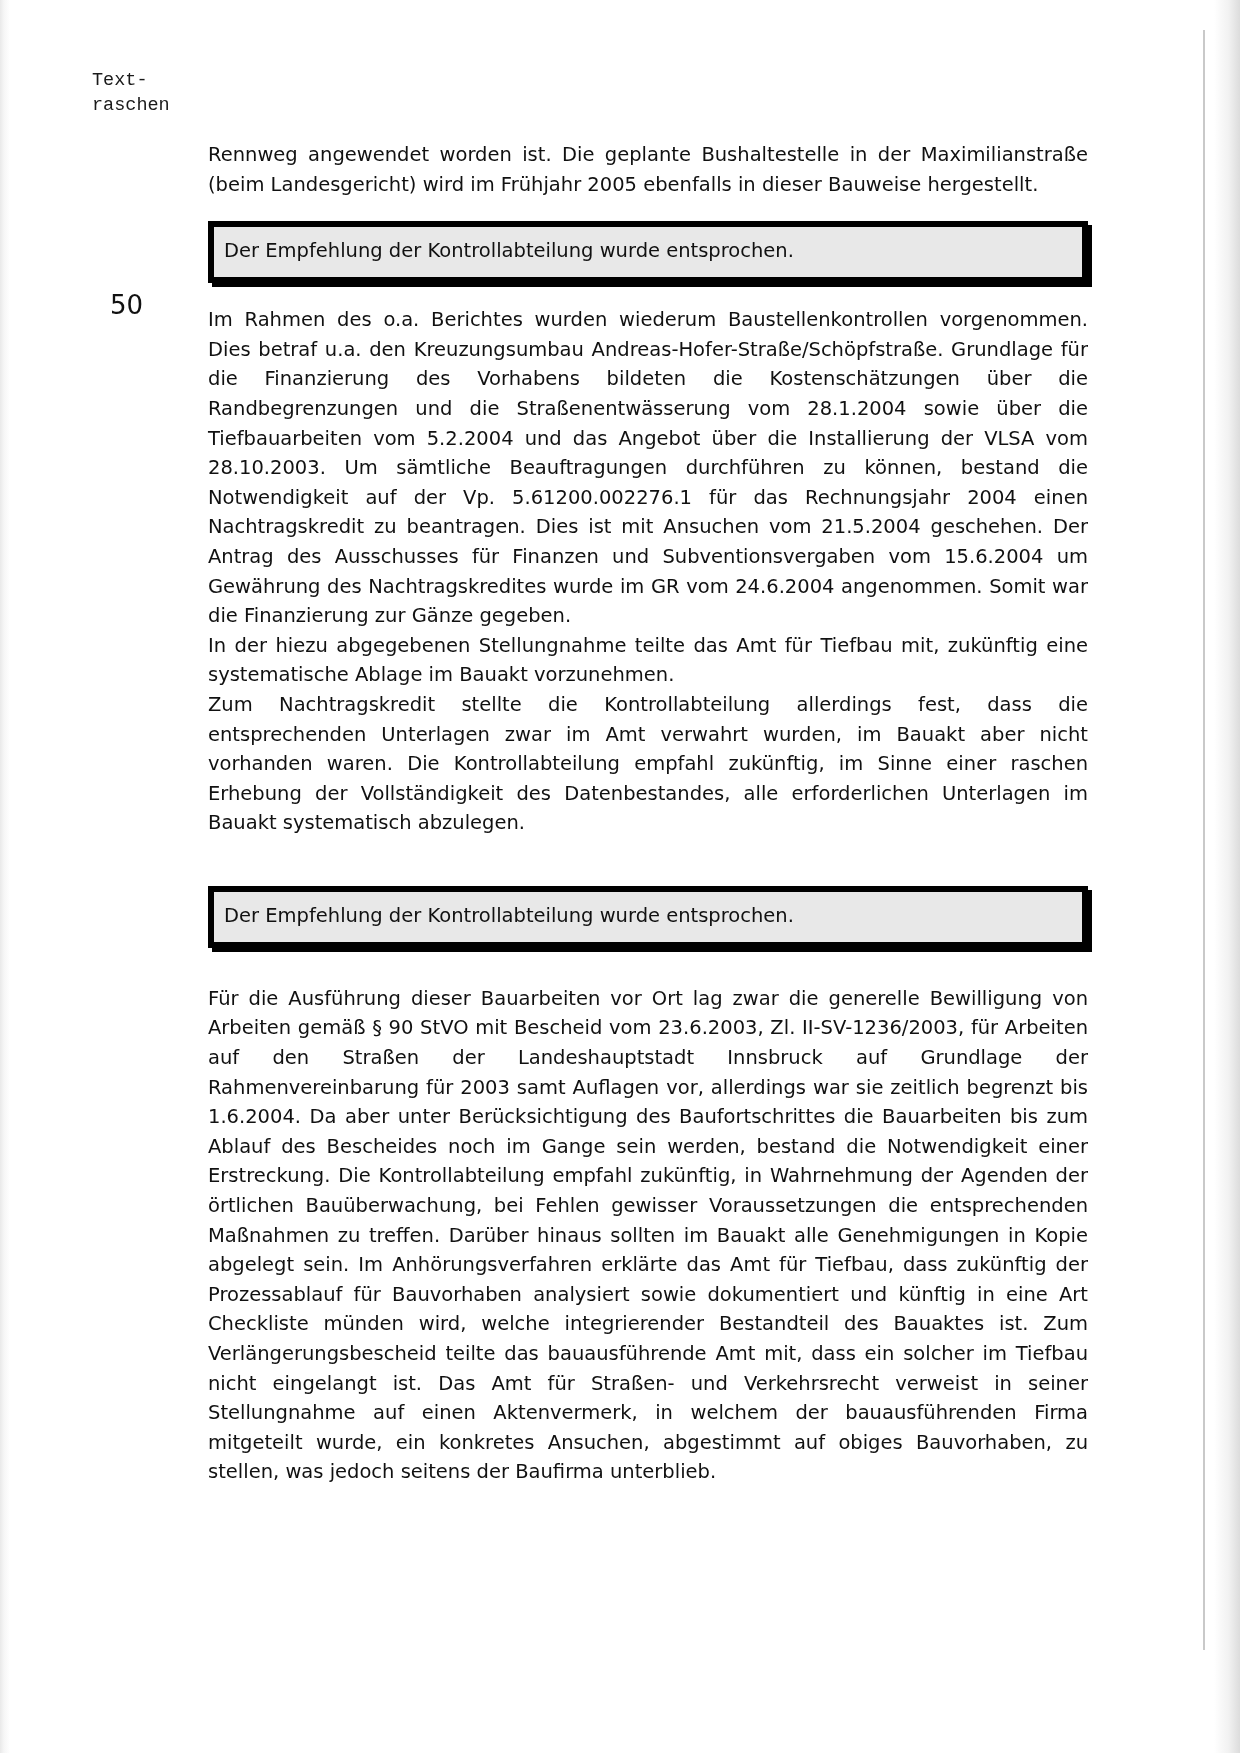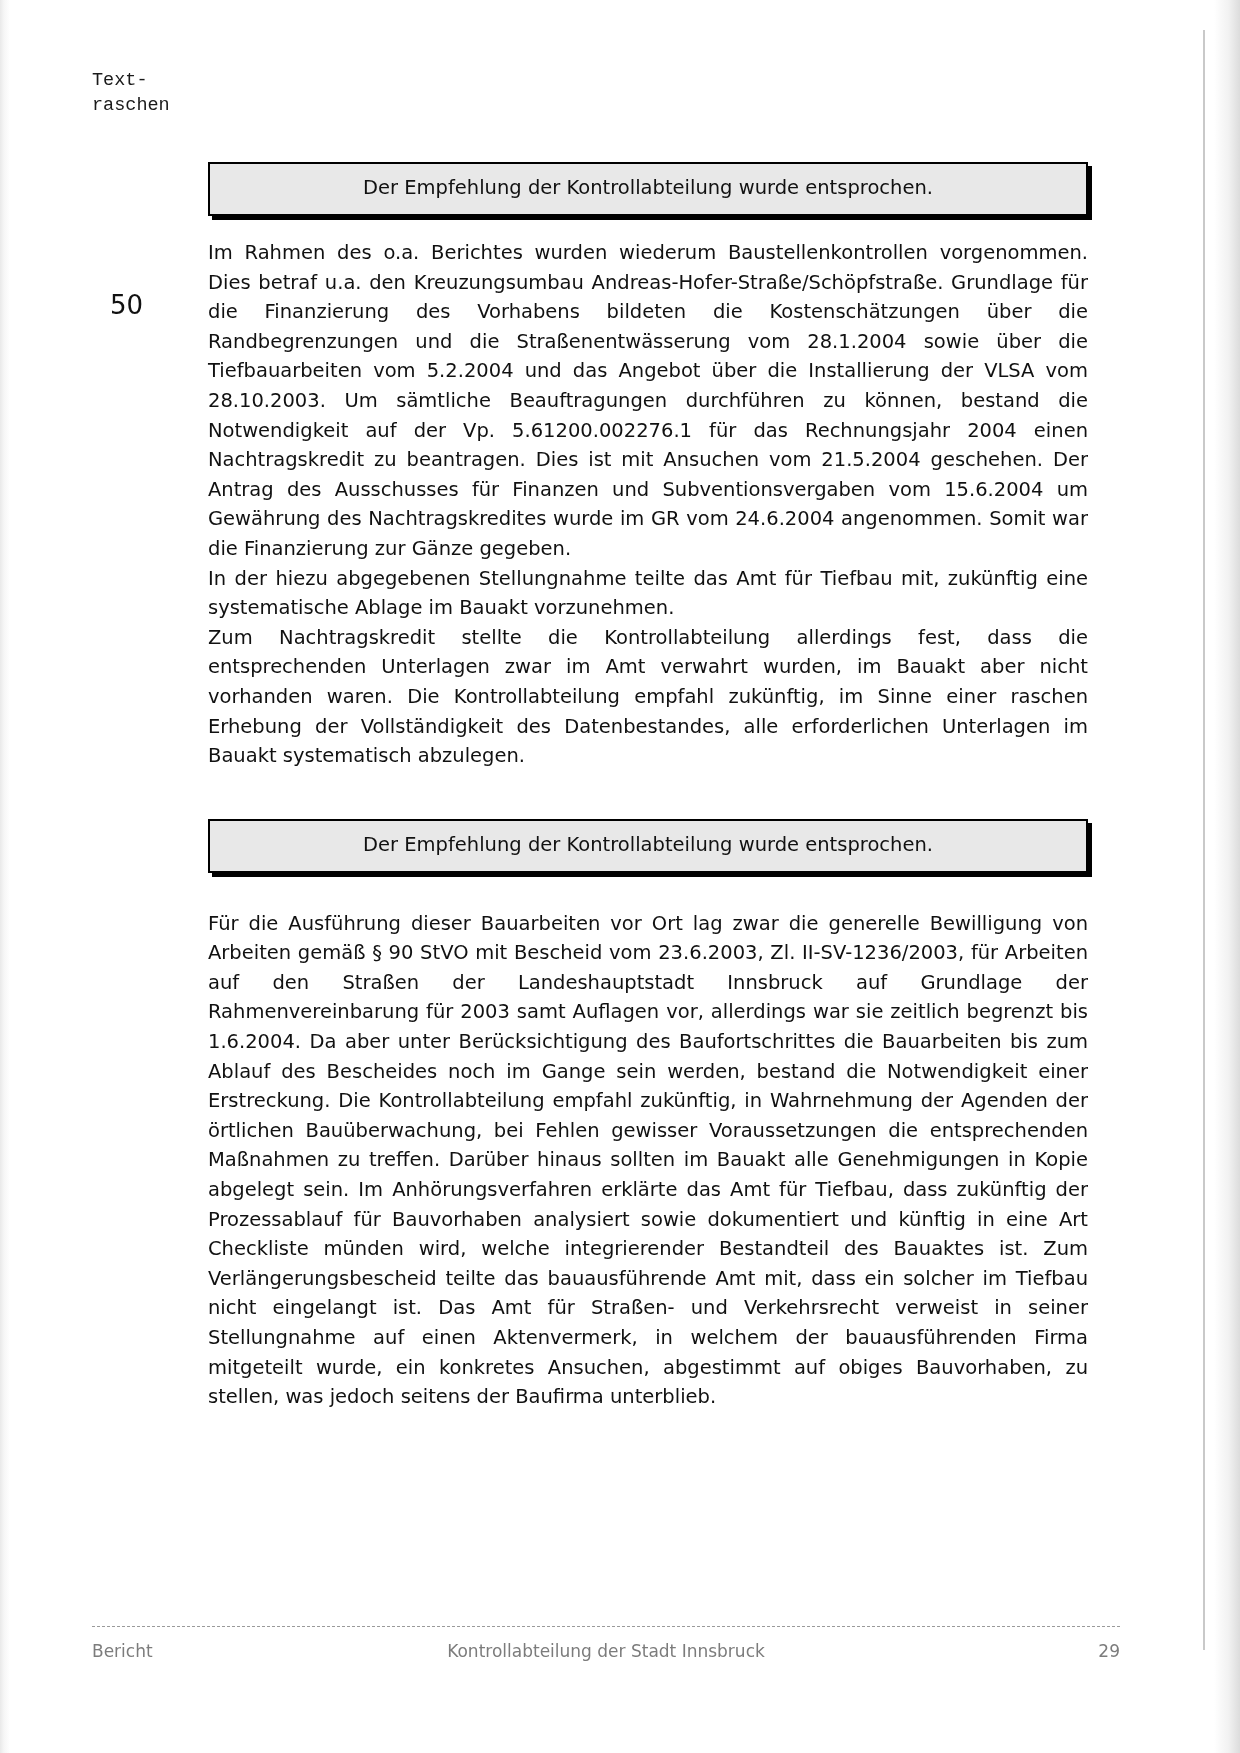--- a/index.html
+++ b/index.html
@@ -81,25 +81,24 @@
     color: #111111;
     hyphens: manual;
   }
   p.para + p.para { margin-top: 0; }
   .gap-small { height: 14px; }
   .gap-med { height: 26px; }
 
   .recommendation {
     position: relative;
     margin: 22px 0 22px 0;
-    border: 2px solid #000000;
+    border: 6px solid #000000;
     background: #e8e8e8;
     box-shadow: 4px 4px 0 0 #000000;
     padding: 11px 10px 13px 10px;
-    text-align: center;
   }
   .recommendation .rtext {
     font-size: 19.5px;
     line-height: 26px;
     color: #111111;
   }
 
   .footer {
     position: absolute;
     left: 92px;
@@ -133,20 +132,21 @@
 
   <div class="marginal">
     <div>Text-</div>
     <div>raschen</div>
   </div>
 
   <div class="textziffer tz-50">50</div>
 
   <div class="content">
 
+    <p class="para">Rennweg angewendet worden ist. Die geplante Bushaltestelle in der Maximilianstraße (beim Landesgericht) wird im Frühjahr 2005 ebenfalls in dieser Bauweise hergestellt.</p>
 
     <div class="recommendation">
       <div class="rtext">Der Empfehlung der Kontrollabteilung wurde entsprochen.</div>
     </div>
 
     <p class="para">Im Rahmen des o.a. Berichtes wurden wiederum Baustellenkontrollen vorgenommen. Dies betraf u.a. den Kreuzungsumbau Andreas-Hofer-Straße/Schöpfstraße. Grundlage für die Finanzierung des Vorhabens bildeten die Kostenschätzungen über die Randbegrenzungen und die Straßenentwässerung vom 28.1.2004 sowie über die Tiefbauarbeiten vom 5.2.2004 und das Angebot über die Installierung der VLSA vom 28.10.2003. Um sämtliche Beauftragungen durchführen zu können, bestand die Notwendigkeit auf der Vp. 5.61200.002276.1 für das Rechnungsjahr 2004 einen Nachtragskredit zu beantragen. Dies ist mit Ansuchen vom 21.5.2004 geschehen. Der Antrag des Ausschusses für Finanzen und Subventionsvergaben vom 15.6.2004 um Gewährung des Nachtragskredites wurde im GR vom 24.6.2004 angenommen. Somit war die Finanzierung zur Gänze gegeben.</p>
     <p class="para">In der hiezu abgegebenen Stellungnahme teilte das Amt für Tiefbau mit, zukünftig eine systematische Ablage im Bauakt vorzunehmen.</p>
     <p class="para">Zum Nachtragskredit stellte die Kontrollabteilung allerdings fest, dass die entsprechenden Unterlagen zwar im Amt verwahrt wurden, im Bauakt aber nicht vorhanden waren. Die Kontrollabteilung empfahl zukünftig, im Sinne einer raschen Erhebung der Vollständigkeit des Datenbestandes, alle erforderlichen Unterlagen im Bauakt systematisch abzulegen.</p>
 
     <div class="gap-med"></div>
@@ -155,22 +155,14 @@
     <div class="recommendation">
       <div class="rtext">Der Empfehlung der Kontrollabteilung wurde entsprochen.</div>
     </div>
 
     <div class="gap-small"></div>
 
     <p class="para">Für die Ausführung dieser Bauarbeiten vor Ort lag zwar die generelle Bewilligung von Arbeiten gemäß § 90 StVO mit Bescheid vom 23.6.2003, Zl. II-SV-1236/2003, für Arbeiten auf den Straßen der Landeshauptstadt Innsbruck auf Grundlage der Rahmenvereinbarung für 2003 samt Auflagen vor, allerdings war sie zeitlich begrenzt bis 1.6.2004. Da aber unter Berücksichtigung des Baufortschrittes die Bauarbeiten bis zum Ablauf des Bescheides noch im Gange sein werden, bestand die Notwendigkeit einer Erstreckung. Die Kontrollabteilung empfahl zukünftig, in Wahrnehmung der Agenden der örtlichen Bauüberwachung, bei Fehlen gewisser Voraussetzungen die entsprechenden Maßnahmen zu treffen. Darüber hinaus sollten im Bauakt alle Genehmigungen in Kopie abgelegt sein. Im Anhörungsverfahren erklärte das Amt für Tiefbau, dass zukünftig der Prozessablauf für Bauvorhaben analysiert sowie dokumentiert und künftig in eine Art Checkliste münden wird, welche integrierender Bestandteil des Bauaktes ist. Zum Verlängerungsbescheid teilte das bauausführende Amt mit, dass ein solcher im Tiefbau nicht eingelangt ist. Das Amt für Straßen- und Verkehrsrecht verweist in seiner Stellungnahme auf einen Aktenvermerk, in welchem der bauausführenden Firma mitgeteilt wurde, ein konkretes Ansuchen, abgestimmt auf obiges Bauvorhaben, zu stellen, was jedoch seitens der Baufirma unterblieb.</p>
 
   </div>
 
-  <div class="footer">
-    <div class="footer-rule"></div>
-    <div class="footer-row">
-      <div class="footer-left">Bericht</div>
-      <div class="footer-center">Kontrollabteilung der Stadt Innsbruck</div>
-      <div class="footer-right">29</div>
-    </div>
-  </div>
 
 </div>
 
 </body></html>

